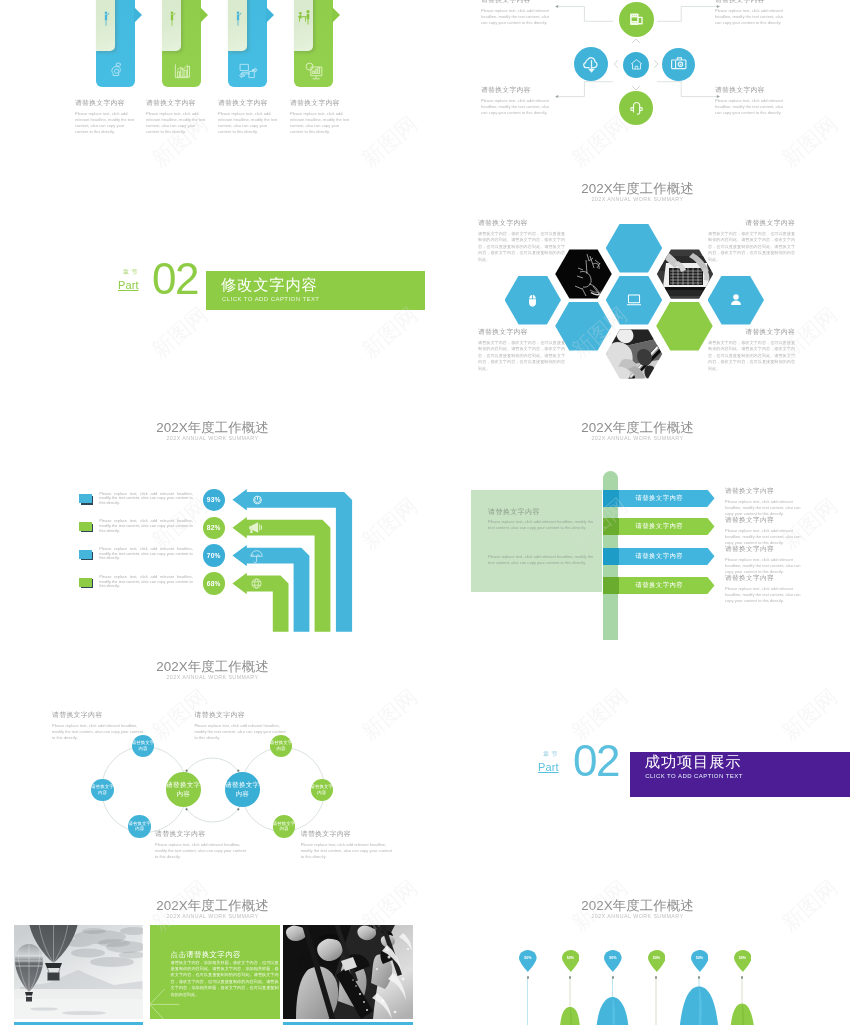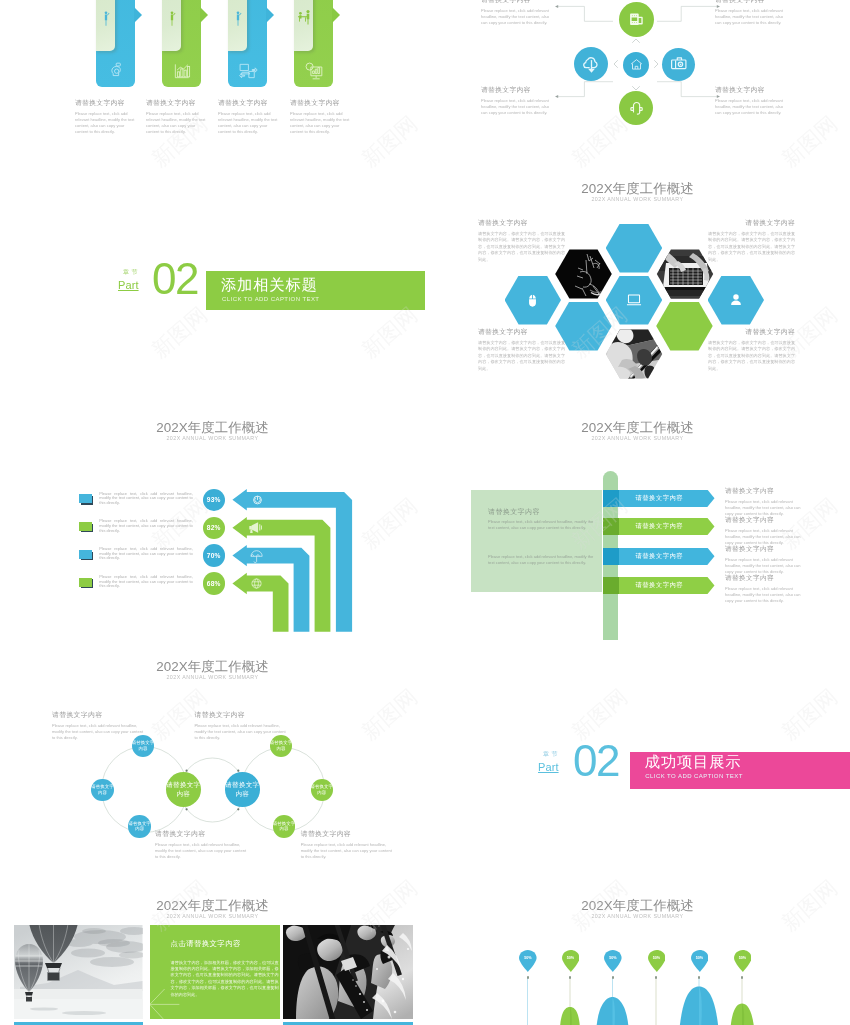--- a/index.html
+++ b/index.html
@@ -322,21 +322,21 @@
     <div class="h">请替换文字内容</div>
     <div class="b">Please replace text, click add relevant headline, modify the text content, also can copy your content to this directly.</div>
   </div>
 </div>
 
 <div class="slide" id="s3" style="left:0;top:215px;height:186px">
   <div class="pt-sec" style="left:123px;top:54px;color:#a4d46c">章节</div>
   <div class="pt-part" style="left:118px;top:62.5px;color:#8dcc44">Part</div>
   <div class="pt-num" style="left:152px;top:42px;color:#8dcc44">02</div>
   <div class="pt-box" style="left:206px;top:56px;width:219px;height:38.5px;background:#8dcc44">
-    <div class="t1" style="left:15px;top:4.5px">添加相关标题</div>
+    <div class="t1" style="left:15px;top:4.5px">修改文字内容</div>
     <div class="t2" style="left:16px;top:23.5px">CLICK TO ADD CAPTION  TEXT</div>
   </div>
 </div>
 
 <div class="slide" id="s4" style="left:425px;top:163px;height:239px">
   <div class="st" style="top:18px">
     <div class="cn">202X年度工作概述</div>
     <div class="en">202X ANNUAL WORK SUMMARY</div>
   </div>
 
@@ -639,21 +639,21 @@
   <div class="dc-cap" style="left:300.7px;top:189px">
     <div class="h">请替换文字内容</div>
     <div class="b">Please replace text, click add relevant headline, modify the text content, also can copy your content to this directly.</div>
   </div>
 </div>
 
 <div class="slide" id="s8" style="left:425px;top:697px;height:186px">
   <div class="pt-sec" style="left:118px;top:54px;color:#8ecbe3">章节</div>
   <div class="pt-part" style="left:113px;top:62.5px;color:#5bc0de">Part</div>
   <div class="pt-num" style="left:148px;top:42px;color:#5bc0de">02</div>
-  <div class="pt-box" style="left:204.8px;top:54.5px;width:220.2px;height:37px;background:#ec4899">
+  <div class="pt-box" style="left:204.8px;top:54.5px;width:220.2px;height:45px;background:#4c1d95">
     <div class="t1" style="left:15px;top:1.5px">成功项目展示</div>
     <div class="t2" style="left:15.5px;top:20.5px;color:#e5f4fa;letter-spacing:.43px">CLICK TO ADD CAPTION  TEXT</div>
   </div>
 </div>
 
 <div class="slide" id="s9" style="left:0;top:879px;height:146px">
   <div class="st" style="top:19px">
     <div class="cn">202X年度工作概述</div>
     <div class="en">202X ANNUAL WORK SUMMARY</div>
   </div>
@@ -723,21 +723,21 @@
       </g>
     </svg>
   </div>
 
   <div class="pg-green" style="left:149.6px;top:46px;width:130.3px;height:94px">
     <svg style="position:absolute;left:0;top:0" width="130.3" height="94">
       <g stroke="#d4ecb3" stroke-width="0.7" fill="none" opacity=".95">
         <path d="M-0.2 79.4 L14.6 64 M-0.2 79.4 L29.4 79.4 M-0.2 79.4 L15.6 96.5"></path>
       </g>
     </svg>
-    <div class="h" style="left:21px;top:14px">点击请替换文字内容</div>
+    <div class="h" style="left:21px;top:25px">点击请替换文字内容</div>
     <div class="b" style="left:21px;top:34.5px">请替换文字内容，添加相关标题，修改文字内容，也可以直接复制你的内容到此。请替换文字内容，添加相关标题，修改文字内容，也可以直接复制你的内容到此。请替换文字内容，修改文字内容，也可以直接复制你的内容到此。请替换文字内容，添加相关标题，修改文字内容，也可以直接复制你的内容到此。</div>
   </div>
 
   <div class="pg-cell" style="left:282.5px;top:46px;width:130px;height:94px">
     <svg width="130" height="94" viewBox="0 0 130 94">
       <defs>
         <linearGradient id="water" x1="0.1" y1="0" x2="0.9" y2="1">
           <stop offset="0%" stop-color="#9b9b9b"></stop>
               <stop offset="35%" stop-color="#c6c6c6"></stop>
           <stop offset="72%" stop-color="#dedede"></stop>

